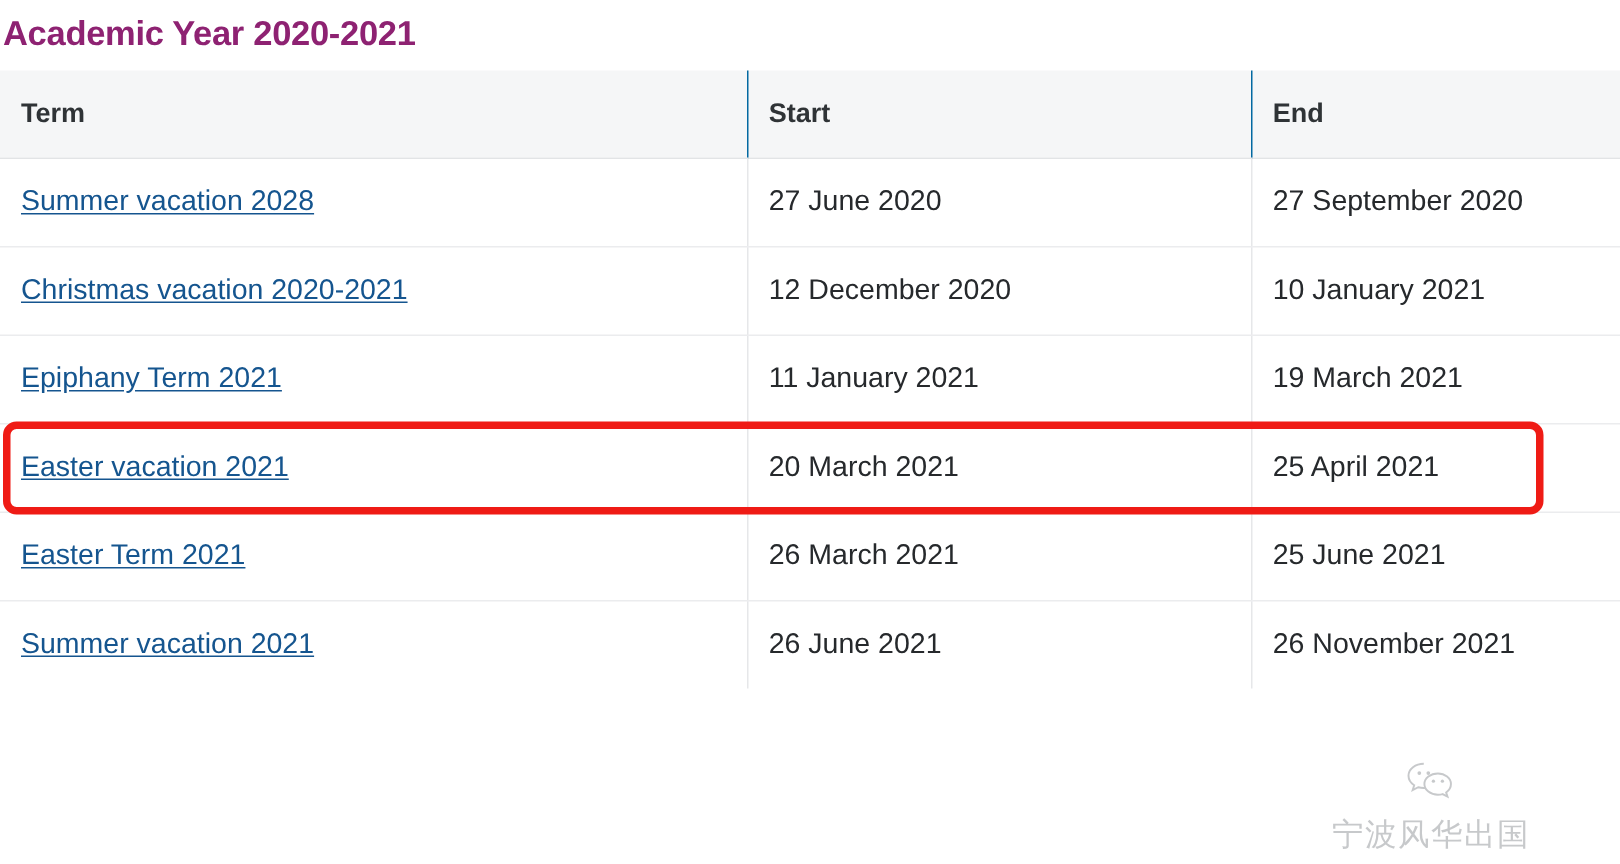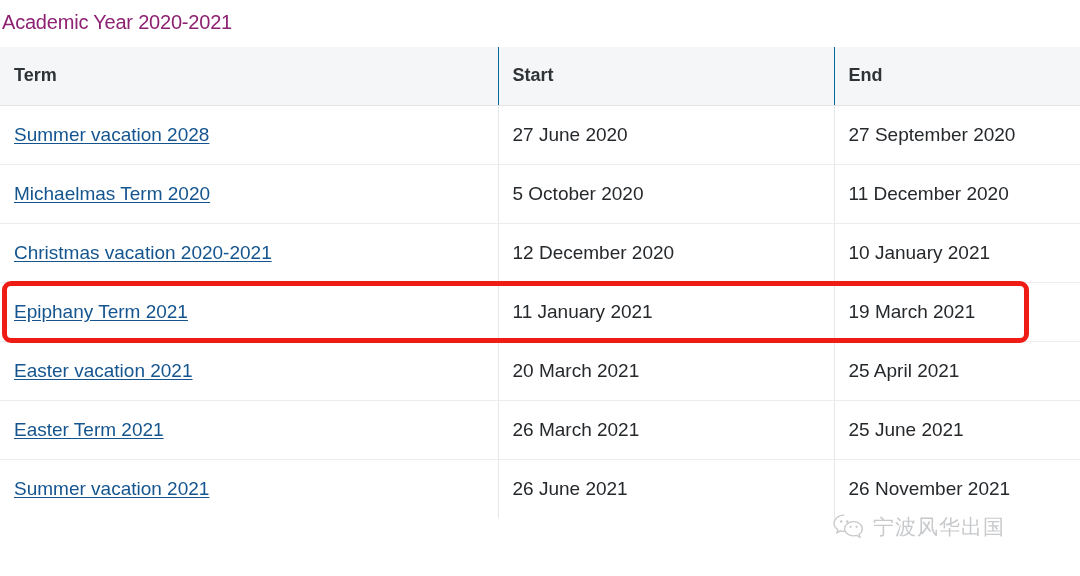--- a/index.html
+++ b/index.html
@@ -23,22 +23,22 @@
   
   .page-title {
     position:absolute;
     left:0px;
     top:0px;
     width:992px;
     height:45px;
     line-height:34px;
     padding-left:2px;
     padding-top:5px;
-    font-size:20px;
-    font-weight:400;
+    font-size:23px;
+    font-weight:700;
     letter-spacing:-0.2px;
     color:#8e2272;
     white-space:nowrap;
   }
 
   
   .cal-table {
     position:absolute;
     left:0px;
     top:47px;
@@ -105,20 +105,21 @@
     position:absolute;
     left:832px;
     top:507px;
     width:244px;
     height:40px;
     display:flex;
     align-items:center;
     gap:7px;
     opacity:0.55;
     pointer-events:none;
+    flex-direction:column;
   }
   .watermark .wm-icon { flex:0 0 auto; line-height:0; }
   .watermark .wm-text {
     font-size:21px;
     letter-spacing:1px;
     color:#9a9da1;
     font-family:"DejaVu Sans", sans-serif;
     white-space:nowrap;
   }
 </style>
@@ -140,25 +141,20 @@
         <th>Term</th>
         <th>Start</th>
         <th class="last">End</th>
       </tr>
     </thead>
     <tbody id="table-body">
         <tr>
           <td><span class="term-link">Summer vacation 2028</span></td>
           <td>27 June 2020</td>
           <td class="last">27 September 2020</td>
-        </tr>
-        <tr>
-          <td><span class="term-link">Michaelmas Term 2020</span></td>
-          <td>5 October 2020</td>
-          <td class="last">11 December 2020</td>
         </tr>
         <tr>
           <td><span class="term-link">Christmas vacation 2020-2021</span></td>
           <td>12 December 2020</td>
           <td class="last">10 January 2021</td>
         </tr>
         <tr>
           <td><span class="term-link">Epiphany Term 2021</span></td>
           <td>11 January 2021</td>
           <td class="last">19 March 2021</td>

